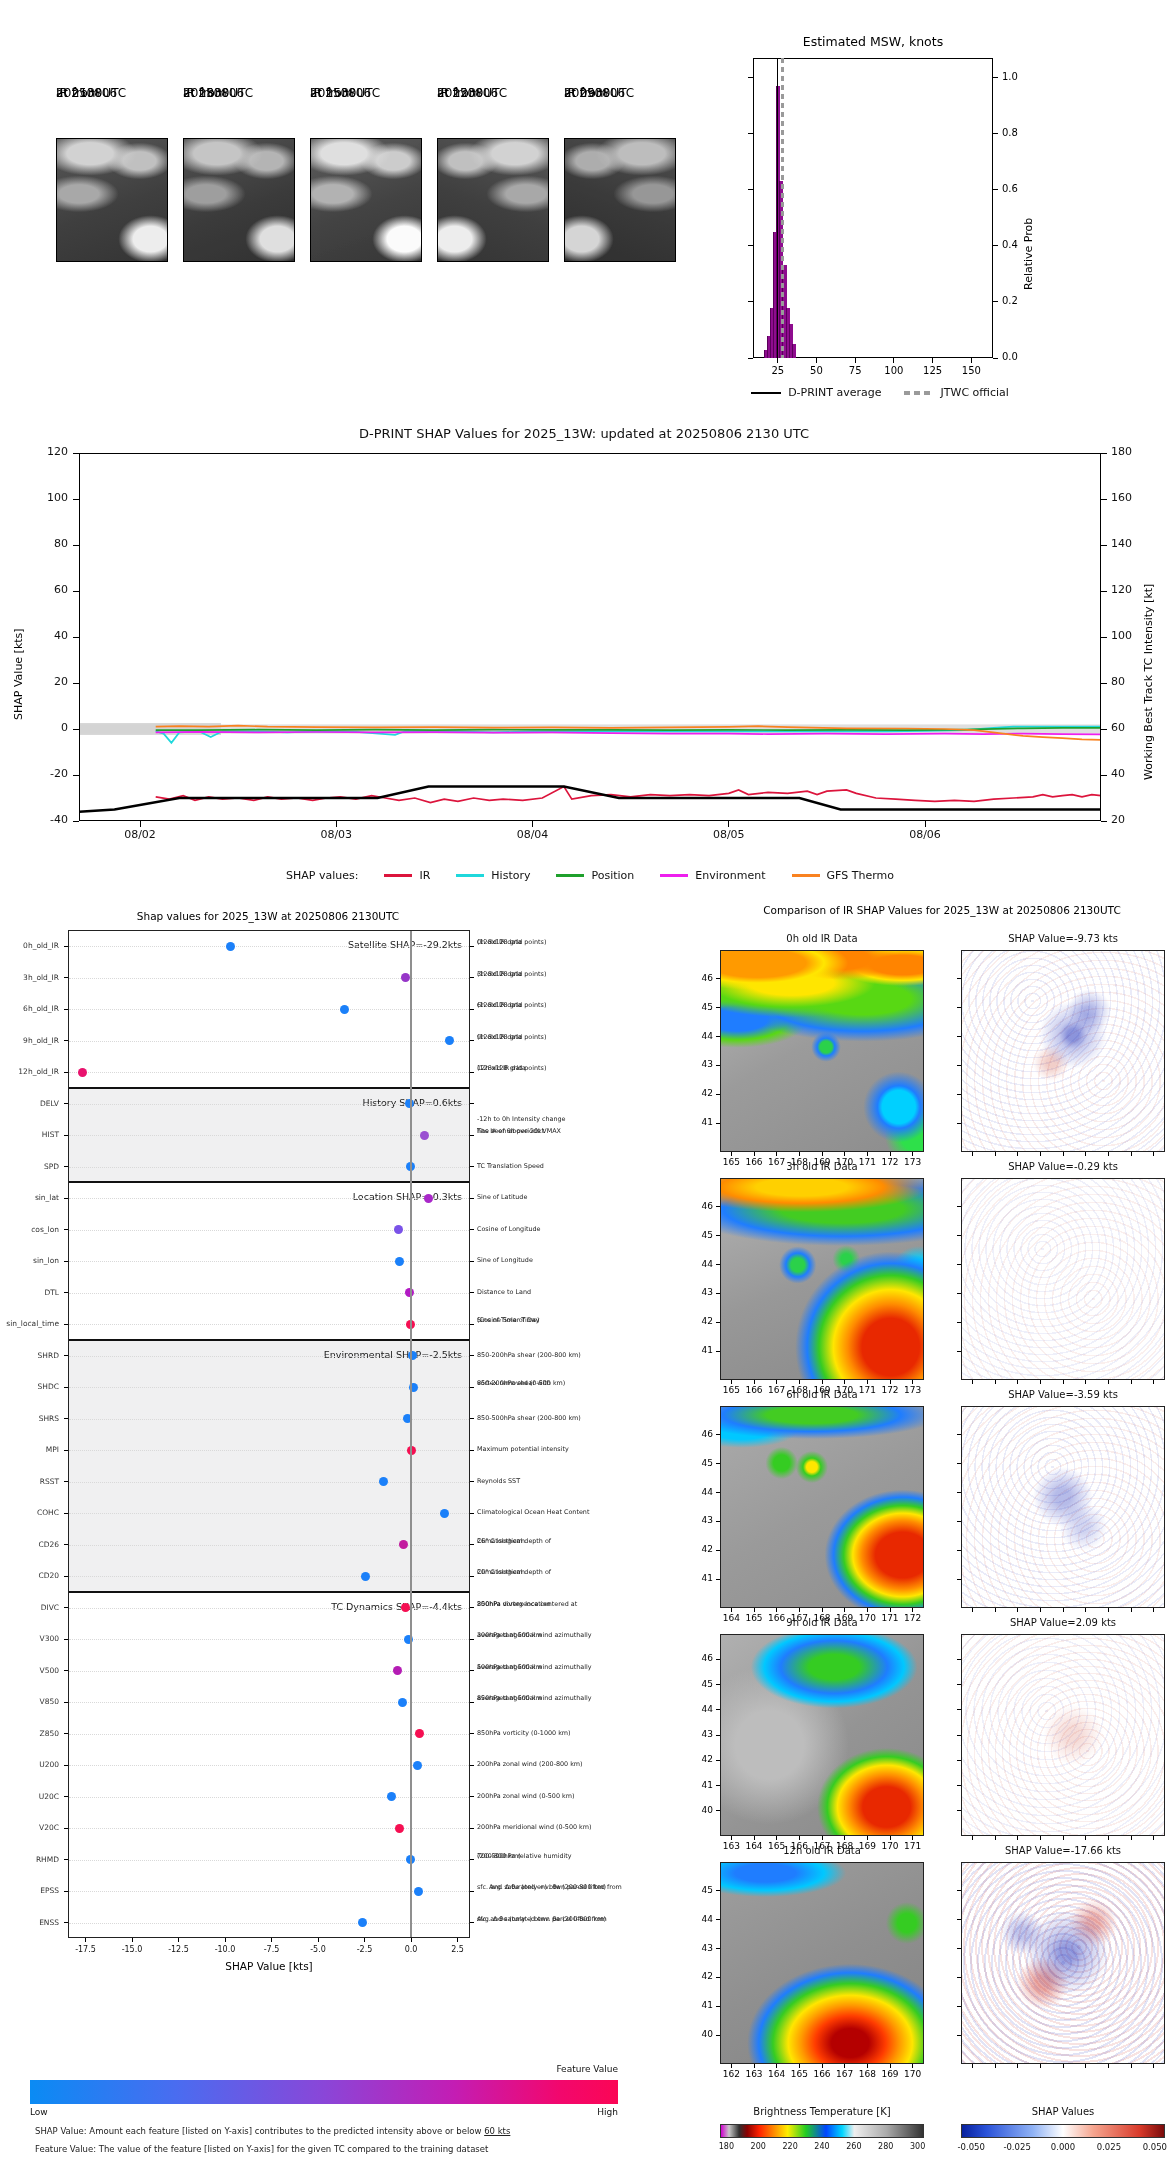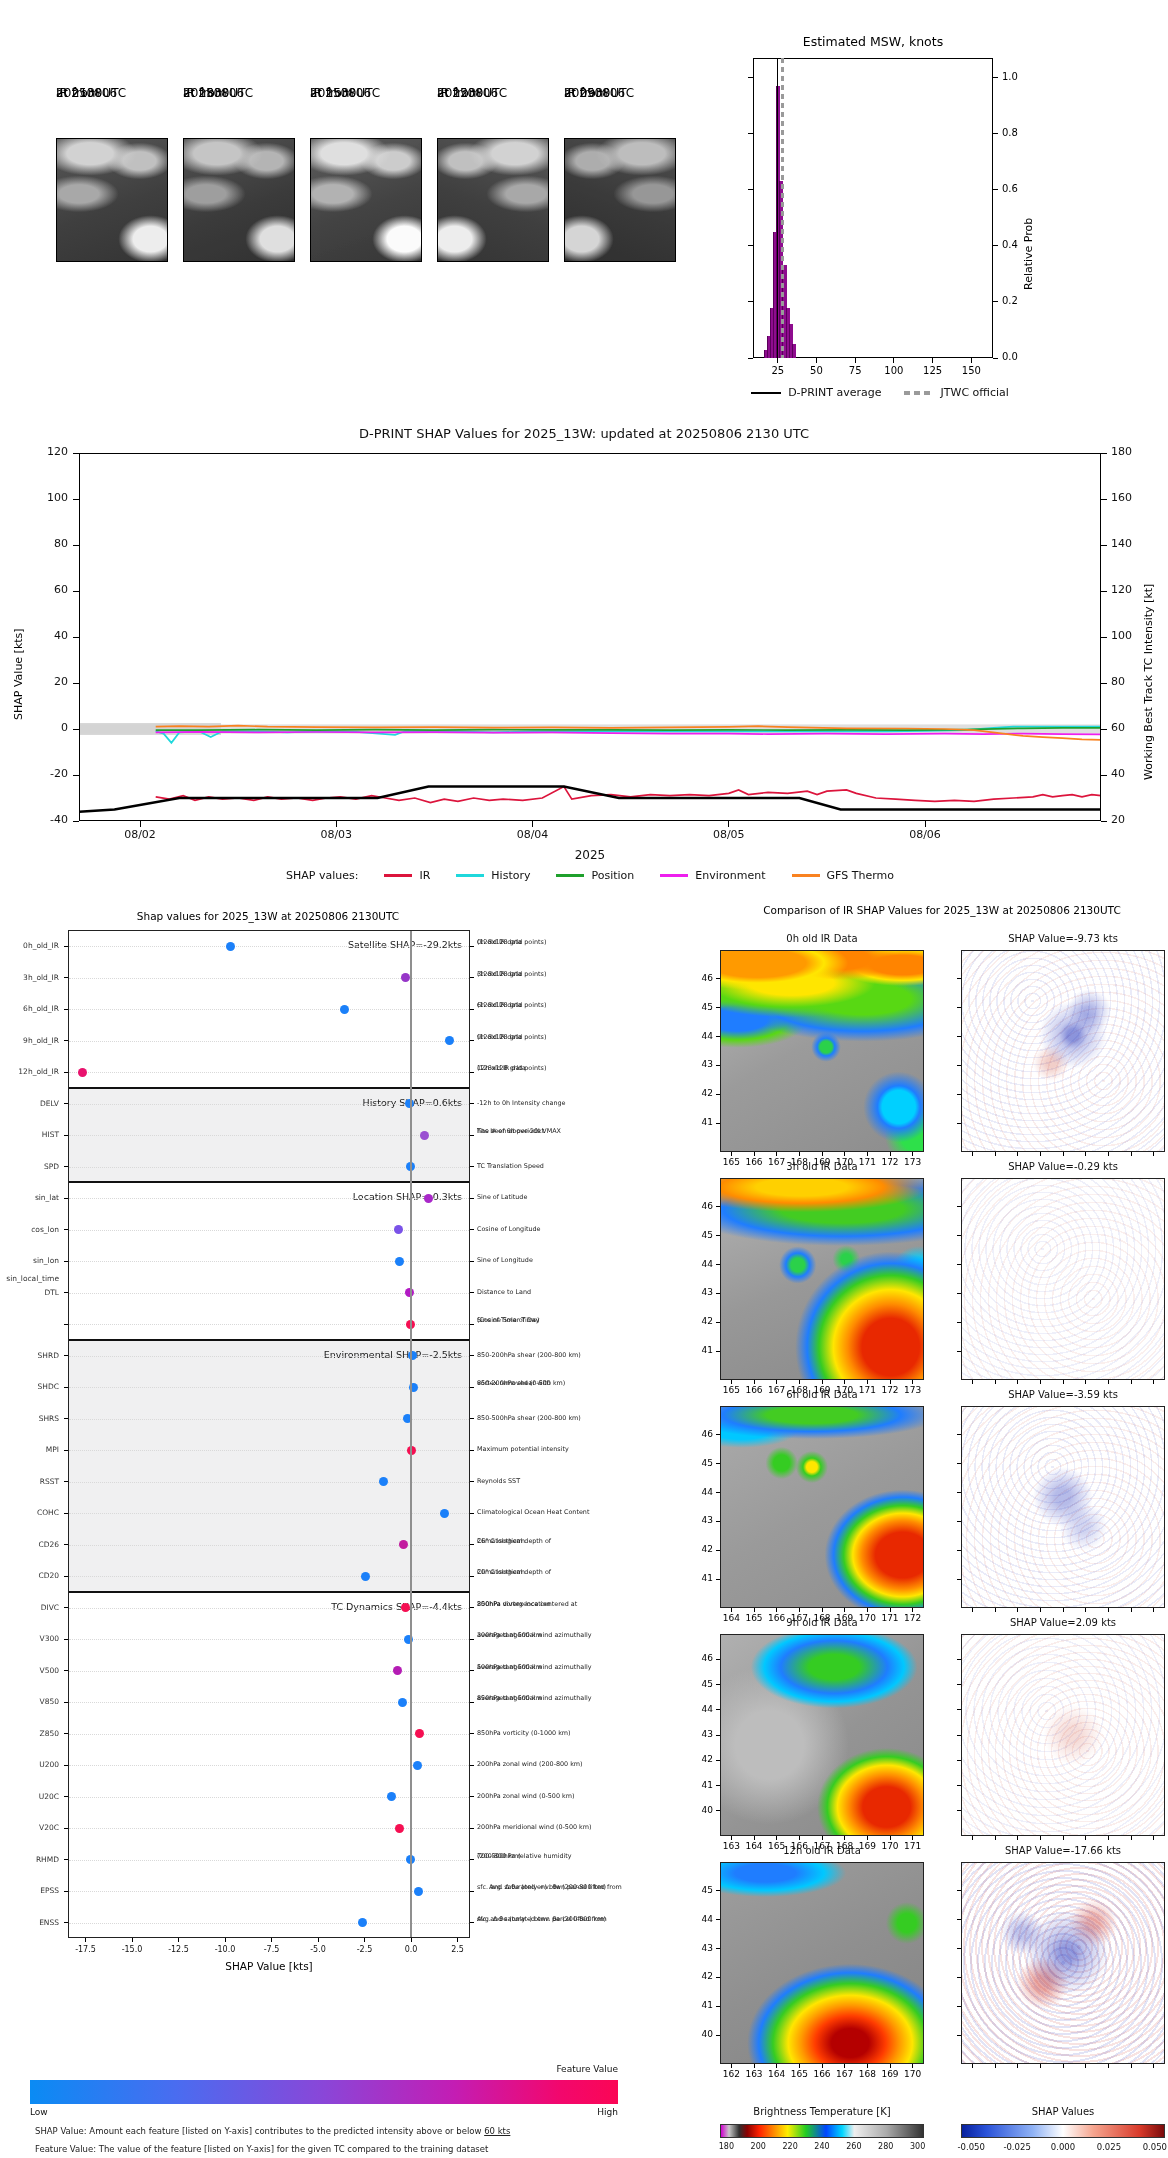--- a/index.html
+++ b/index.html
@@ -211,21 +211,20 @@
         <rect x="0" y="270.02" width="142" height="11.960000000000036" fill="#d3d3d3" opacity="0.9"></rect>
         <polyline points="76.7,343.9 90.4,346.1 104.2,342.7 116.0,347.3 129.7,343.9 143.4,346.1 159.1,345.0 174.8,347.3 188.6,343.9 202.3,346.1 218.0,345.0 233.7,347.3 247.4,345.0 261.2,343.9 276.9,346.1 292.6,342.7 306.3,345.0 320.0,347.3 335.8,345.0 351.4,349.6 365.2,346.1 378.9,348.4 394.6,345.0 410.3,347.3 424.1,346.1 443.7,347.3 463.3,345.0 484.9,333.5 492.8,346.1 512.4,342.7 532.0,341.6 551.6,343.9 571.3,341.6 590.9,342.7 610.5,341.6 630.1,342.7 649.8,340.4 659.6,336.9 669.4,341.6 689.0,339.3 708.6,340.4 728.3,338.1 738.1,341.6 747.9,338.1 767.5,336.9 777.3,340.4 796.9,345.0 816.6,346.1 836.2,347.3 855.8,348.4 875.4,347.3 895.1,348.4 914.7,346.1 934.3,345.0 953.9,343.9 963.8,341.6 973.6,343.9 983.4,342.7 993.2,341.6 1003.0,343.9 1012.8,341.6 1022.6,342.7" fill="none" stroke="#dc143c" stroke-width="1.7"></polyline>
         <polyline points="76.7,278.3 84.6,280.6 92.4,289.8 100.3,279.4 119.9,278.3 131.7,284.1 143.4,278.3 178.8,278.3 208.2,279.4 237.6,278.3 276.9,278.8 316.1,281.8 325.9,278.3 375.0,278.3 414.3,279.4 453.5,278.3 512.4,278.3 571.3,278.3 630.1,278.3 689.0,278.3 747.9,278.3 806.8,278.3 846.0,277.8 885.3,277.1 914.7,274.9 934.3,273.7 963.8,273.7 993.2,273.7 1022.6,273.7" fill="none" stroke="#1fd8dc" stroke-width="1.7"></polyline>
         <polyline points="76.7,277.1 119.9,277.1 178.8,276.7 237.6,277.1 296.5,276.7 355.4,277.1 414.3,276.7 473.1,276.9 532.0,276.9 590.9,277.1 649.8,276.9 708.6,277.1 767.5,276.9 826.4,277.1 885.3,276.7 944.1,275.3 983.4,274.9 1022.6,274.9" fill="none" stroke="#1fa02c" stroke-width="1.7"></polyline>
         <polyline points="76.7,279.4 119.9,278.8 178.8,279.4 237.6,279.0 296.5,279.4 355.4,279.2 414.3,279.7 473.1,279.4 532.0,280.1 590.9,280.6 649.8,280.6 689.0,281.1 747.9,280.6 806.8,281.1 865.6,280.6 904.9,281.1 944.1,280.6 983.4,281.1 1022.6,281.3" fill="none" stroke="#ee1fee" stroke-width="1.7"></polyline>
         <polyline points="76.7,273.7 100.3,273.2 129.7,273.7 159.1,272.6 188.6,273.7 237.6,274.2 296.5,274.4 355.4,274.2 414.3,274.6 473.1,274.4 532.0,274.9 590.9,274.4 649.8,273.9 679.2,273.2 708.6,274.2 767.5,275.3 826.4,275.5 865.6,276.0 895.1,277.1 924.5,280.6 944.1,282.9 963.8,284.1 983.4,285.2 1003.0,286.4 1022.6,286.8" fill="none" stroke="#f98220" stroke-width="1.7"></polyline>
         <polyline points="0.2,358.8 35.5,356.5 100.3,345.0 298.5,345.0 349.5,333.5 484.9,333.5 539.9,345.0 720.4,345.0 761.6,356.5 1022.6,356.5" fill="none" stroke="#000000" stroke-width="2.6"></polyline>
       </svg>
     <div class="abs frame" style="left:0;top:0;width:1022px;height:368px;"></div>
   </div>
-  <div class="abs ctr" style="left:79px;top:848px;width:1022px;font-size:12px;">2025</div>
   <div id="ts-legend1" class="abs" style="left:79px;top:869px;width:1022px;display:flex;gap:26px;justify-content:center;align-items:center;font-size:11px;">
     <span>SHAP values:</span>
   <div style="display: flex; align-items: center; gap: 7px;">
         <span style="display: inline-block; width: 28px; height: 3px; background: rgb(220, 20, 60);"></span>
         <span>IR</span>
       </div>
       <div style="display: flex; align-items: center; gap: 7px;">
         <span style="display: inline-block; width: 28px; height: 3px; background: rgb(31, 216, 220);"></span>
         <span>History</span>
       </div>
@@ -300,21 +299,21 @@
       <div class="dp-desc" style="left: 477px; top: 1065px; width: 225px; position: absolute;">
         <div style="position: absolute;">12h old IR data</div>
         <div style="position: absolute;">(128x128 grid points)</div>
       </div>
       <div style="left: 69px; top: 1103.5px; width: 400px; height: 0px; border-top: 1px dotted rgb(217, 217, 217); position: absolute;"></div>
       <div class="rt dp-row-label" style="left: 0px; top: 1098.5px; width: 59px; position: absolute;">DELV</div>
       <div class="tick-mark" style="left: 64px; top: 1103px; width: 4px; height: 1px; position: absolute;"></div>
       <div class="tick-mark" style="left: 470px; top: 1103px; width: 4px; height: 1px; position: absolute;"></div>
       <div class="dot" style="left: 404.64px; top: 1099px; background: rgb(27, 128, 249); position: absolute;"></div>
       <div class="dp-desc" style="left: 477px; top: 1099.5px; width: 225px; position: absolute;">
-        <div style="position: absolute;">-12h to 0h Intensity change</div>
+        <div style="position: absolute; margin-top: 16px;">-12h to 0h Intensity change</div>
       </div>
       <div style="left: 69px; top: 1135px; width: 400px; height: 0px; border-top: 1px dotted rgb(217, 217, 217); position: absolute;"></div>
       <div class="rt dp-row-label" style="left: 0px; top: 1130px; width: 59px; position: absolute;">HIST</div>
       <div class="tick-mark" style="left: 64px; top: 1134.5px; width: 4px; height: 1px; position: absolute;"></div>
       <div class="tick-mark" style="left: 470px; top: 1134.5px; width: 4px; height: 1px; position: absolute;"></div>
       <div class="dot" style="left: 420.45px; top: 1130.5px; background: rgb(154, 79, 209); position: absolute;"></div>
       <div class="dp-desc" style="left: 477px; top: 1128px; width: 225px; position: absolute;">
         <div style="position: absolute;">The # of 6h periods VMAX</div>
         <div style="position: absolute;">has been above 20kt</div>
       </div>
@@ -352,21 +351,21 @@
       </div>
       <div style="left: 69px; top: 1292.5px; width: 400px; height: 0px; border-top: 1px dotted rgb(217, 217, 217); position: absolute;"></div>
       <div class="rt dp-row-label" style="left: 0px; top: 1287.5px; width: 59px; position: absolute;">DTL</div>
       <div class="tick-mark" style="left: 64px; top: 1292px; width: 4px; height: 1px; position: absolute;"></div>
       <div class="tick-mark" style="left: 470px; top: 1292px; width: 4px; height: 1px; position: absolute;"></div>
       <div class="dot" style="left: 404.64px; top: 1288px; background: rgb(178, 26, 196); position: absolute;"></div>
       <div class="dp-desc" style="left: 477px; top: 1288.5px; width: 225px; position: absolute;">
         <div style="position: absolute;">Distance to Land</div>
       </div>
       <div style="left: 69px; top: 1324px; width: 400px; height: 0px; border-top: 1px dotted rgb(217, 217, 217); position: absolute;"></div>
-      <div class="rt dp-row-label" style="left: 0px; top: 1274px; width: 59px; position: absolute;">sin_local_time</div>
+      <div class="rt dp-row-label" style="left: 0px; top: 1319px; width: 59px; position: absolute;">sin_local_time</div>
       <div class="tick-mark" style="left: 64px; top: 1323.5px; width: 4px; height: 1px; position: absolute;"></div>
       <div class="tick-mark" style="left: 470px; top: 1323.5px; width: 4px; height: 1px; position: absolute;"></div>
       <div class="dot" style="left: 405.57px; top: 1319.5px; background: rgb(245, 15, 82); position: absolute;"></div>
       <div class="dp-desc" style="left: 477px; top: 1317px; width: 225px; position: absolute;">
         <div style="position: absolute;">Sine of Time of Day</div>
         <div style="position: absolute;">(Cosine Solar Time)</div>
       </div>
       <div style="left: 69px; top: 1355.5px; width: 400px; height: 0px; border-top: 1px dotted rgb(217, 217, 217); position: absolute;"></div>
       <div class="rt dp-row-label" style="left: 0px; top: 1350.5px; width: 59px; position: absolute;">SHRD</div>
       <div class="tick-mark" style="left: 64px; top: 1355px; width: 4px; height: 1px; position: absolute;"></div>

